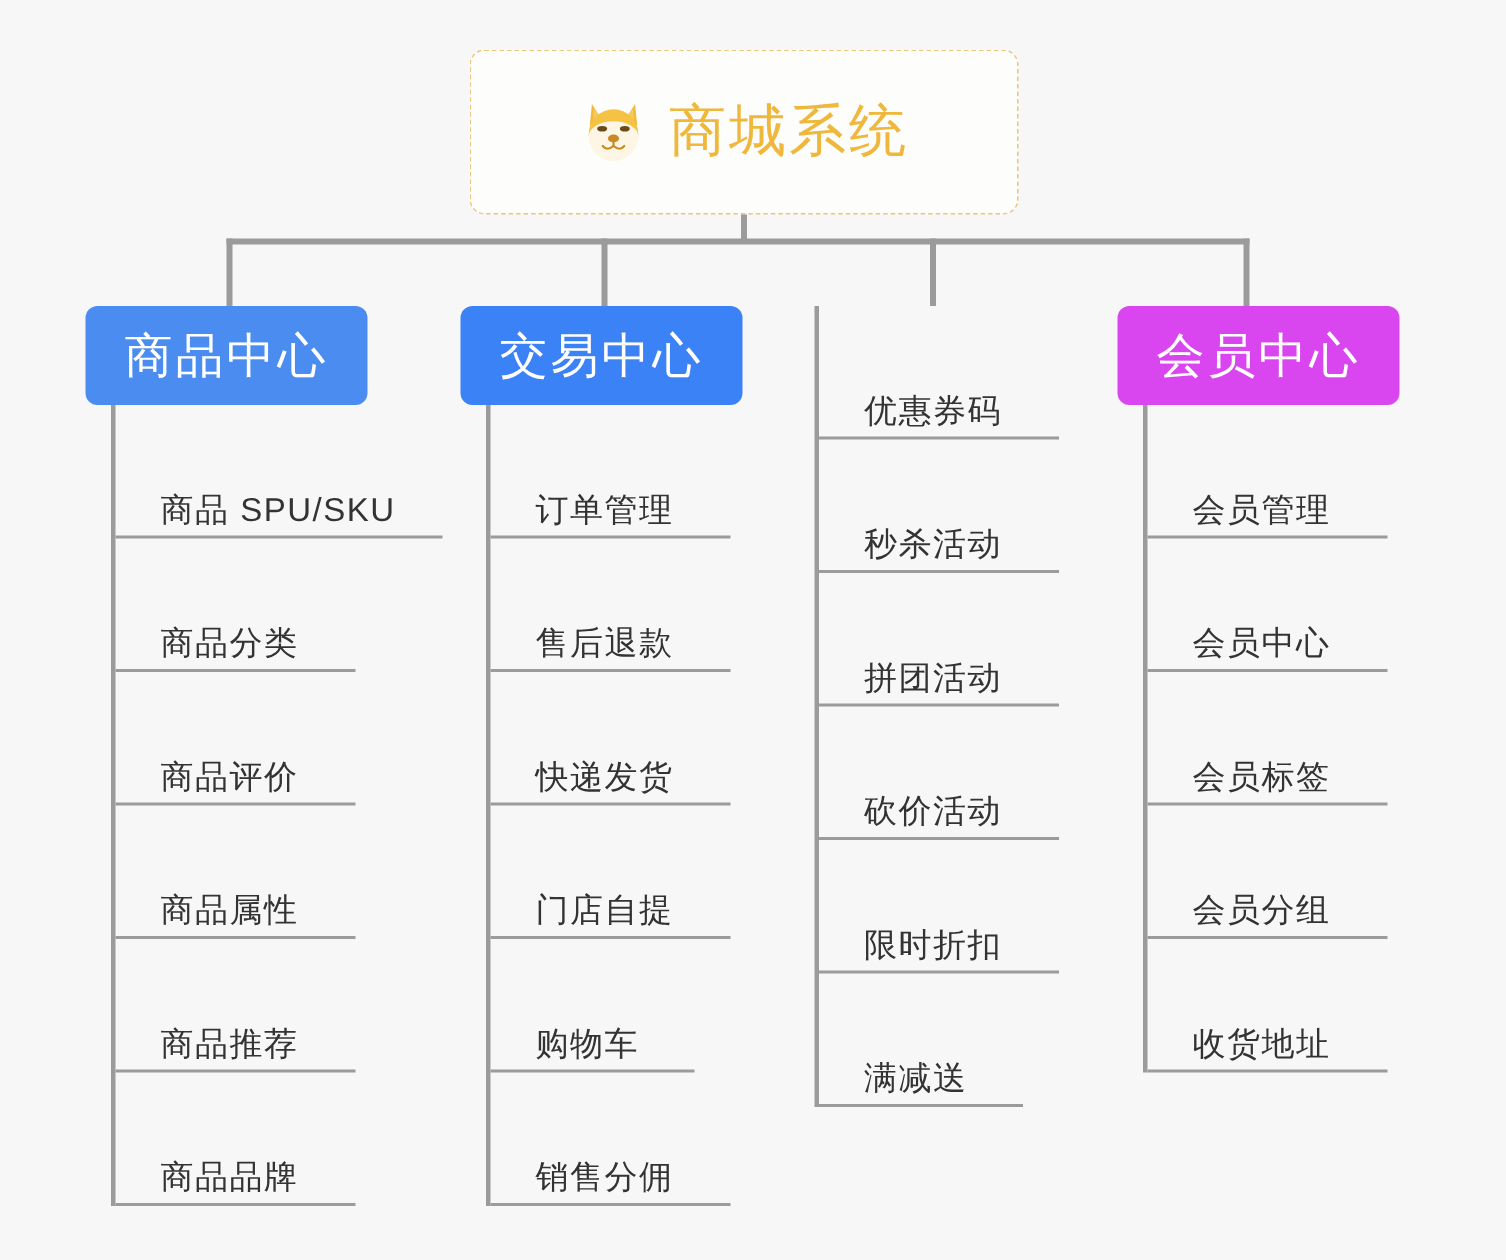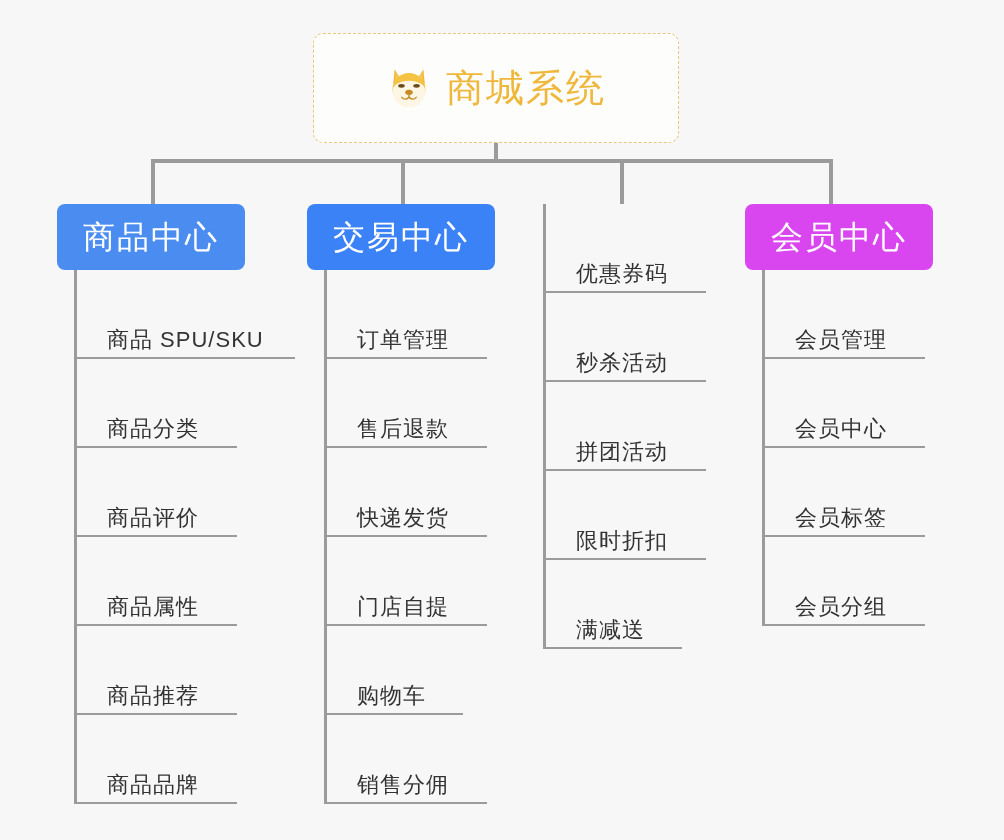--- a/index.html
+++ b/index.html
@@ -238,20 +238,24 @@
       <div class="leaf-item">
         <span class="leaf-underline" style="width: 160px; background: rgb(155, 155, 155);"></span>
         <span class="leaf-label">秒杀活动</span>
       </div>
       <div class="leaf-item">
         <span class="leaf-underline" style="width: 160px; background: rgb(155, 155, 155);"></span>
         <span class="leaf-label">拼团活动</span>
       </div>
       <div class="leaf-item">
         <span class="leaf-underline" style="width: 160px; background: rgb(155, 155, 155);"></span>
+        <span class="leaf-label">砍价活动</span>
+      </div>
+      <div class="leaf-item">
+        <span class="leaf-underline" style="width: 160px; background: rgb(155, 155, 155);"></span>
         <span class="leaf-label">限时折扣</span>
       </div>
       <div class="leaf-item">
         <span class="leaf-underline" style="width: 136px; background: rgb(155, 155, 155);"></span>
         <span class="leaf-label">满减送</span>
       </div>
     </div>
   </div>
 
   <div class="column" style="left:745px;">
@@ -268,16 +272,20 @@
         <span class="leaf-label">会员中心</span>
       </div>
       <div class="leaf-item">
         <span class="leaf-underline" style="width: 160px; background: rgb(155, 155, 155);"></span>
         <span class="leaf-label">会员标签</span>
       </div>
       <div class="leaf-item">
         <span class="leaf-underline" style="width: 160px; background: rgb(155, 155, 155);"></span>
         <span class="leaf-label">会员分组</span>
       </div>
+      <div class="leaf-item">
+        <span class="leaf-underline" style="width: 160px; background: rgb(155, 155, 155);"></span>
+        <span class="leaf-label">收货地址</span>
+      </div>
     </div>
   </div>
 
 </div>
 
 </body></html>

